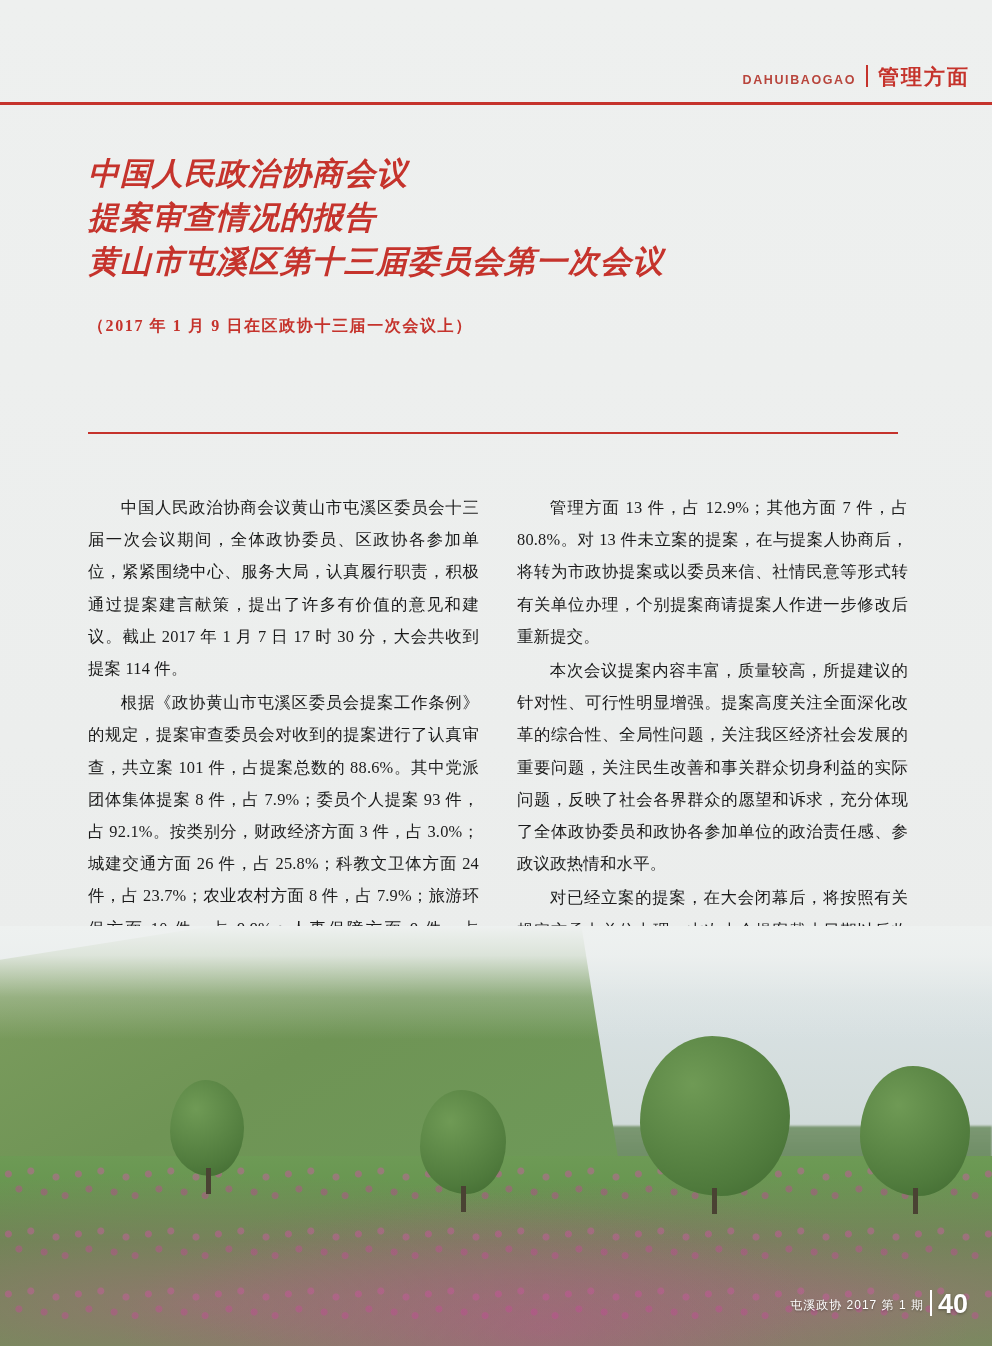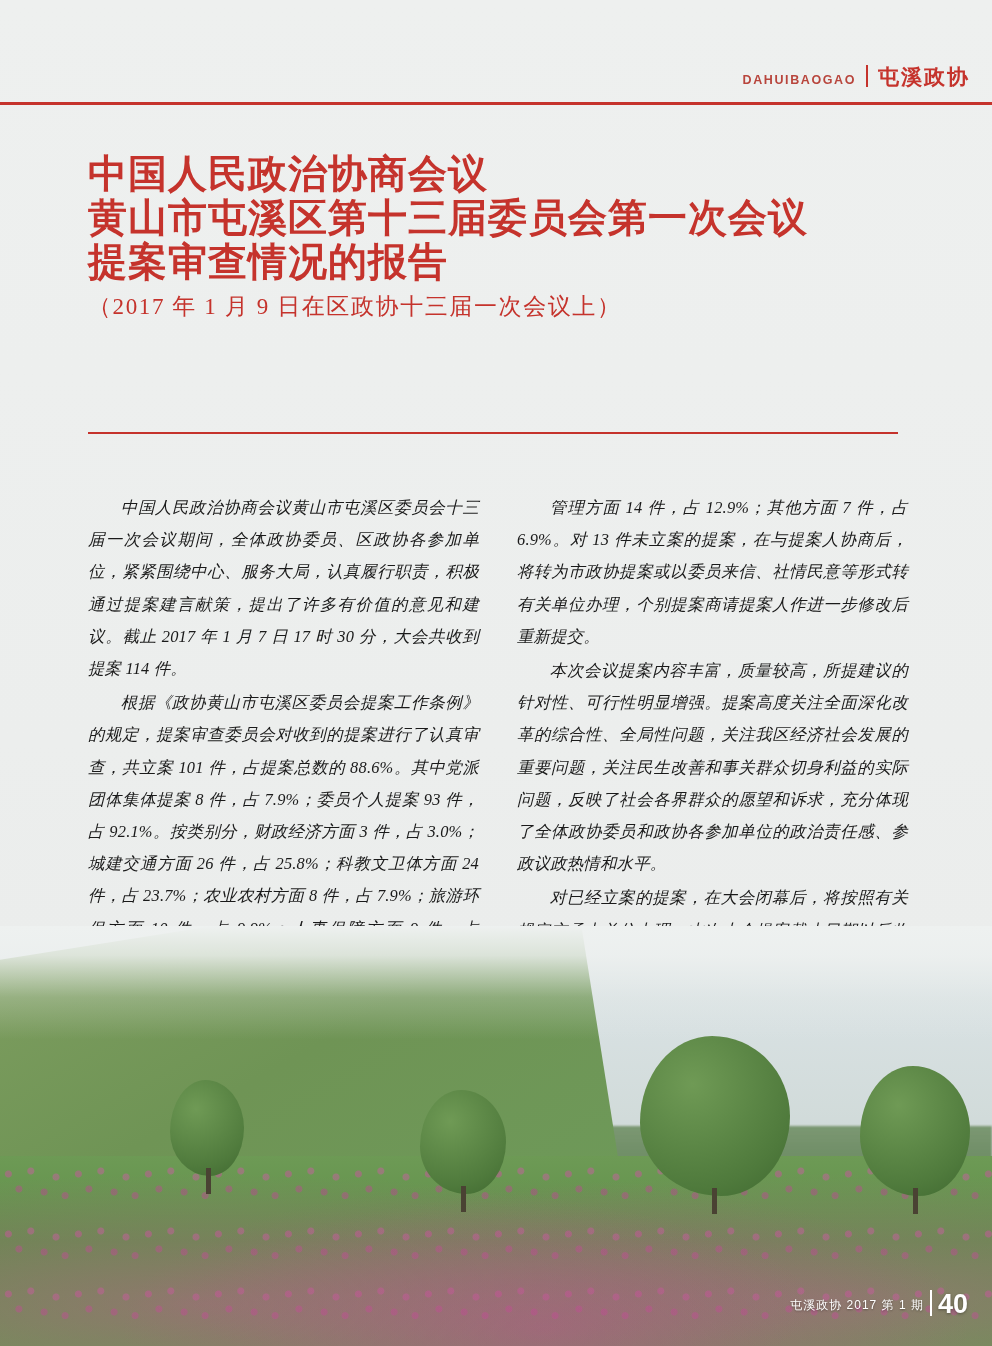--- a/index.html
+++ b/index.html
@@ -71,32 +71,34 @@
   
   .title-block {
     position: absolute;
     left: 88px;
     top: 152px;
     width: 830px;
   }
   .title-line {
     font-family: "Liberation Sans", sans-serif;
     font-weight: bold;
-    font-size: 39px;
+    font-size: 31px;
     line-height: 44px;
     color: #c5332c;
     letter-spacing: 1px;
     white-space: nowrap;
+    font-style: italic;
   }
   .subtitle {
-    margin-top: 7px;
+    margin-top: 32px;
     font-family: "Liberation Serif", serif;
-    font-size: 23px;
+    font-size: 16px;
     color: #c5332c;
     letter-spacing: 1.6px;
+    font-weight: bold;
   }
   .title-rule {
     position: absolute;
     left: 88px;
     top: 432px;
     width: 810px;
     height: 2px;
     background: #c5332c;
   }
 
@@ -114,21 +116,20 @@
   }
   .col p {
     margin: 0 0 0 0;
     font-family: "Liberation Serif", serif;
     font-size: 16.4px;
     line-height: 32.2px;
     color: #1a1a1a;
     text-align: justify;
     text-indent: 2em;
     letter-spacing: 0.2px;
-    font-style: italic;
   }
   .col p + p {
     margin-top: 2px;
   }
 
   
   .photo {
     position: absolute;
     left: 0;
     right: 0;
@@ -267,40 +268,40 @@
 </style>
 </head>
 <body>
 
 <div class="page">
 
   <div class="header">
     <div class="header-inner">
       <span class="header-pinyin">DAHUIBAOGAO</span>
       <span class="header-divider"></span>
-      <span class="header-cn">屯溪政协</span>
+      <span class="header-cn">管理方面</span>
     </div>
     <div class="header-rule"></div>
   </div>
 
   <div class="title-block">
     <div class="title-line">中国人民政治协商会议</div>
+    <div class="title-line">提案审查情况的报告</div>
     <div class="title-line">黄山市屯溪区第十三届委员会第一次会议</div>
-    <div class="title-line">提案审查情况的报告</div>
     <div class="subtitle">（2017 年 1 月 9 日在区政协十三届一次会议上）</div>
   </div>
   <div class="title-rule"></div>
 
   <div class="body-cols">
     <div class="col">
       <p>中国人民政治协商会议黄山市屯溪区委员会十三届一次会议期间，全体政协委员、区政协各参加单位，紧紧围绕中心、服务大局，认真履行职责，积极通过提案建言献策，提出了许多有价值的意见和建议。截止 2017 年 1 月 7 日 17 时 30 分，大会共收到提案 114 件。</p>
       <p>根据《政协黄山市屯溪区委员会提案工作条例》的规定，提案审查委员会对收到的提案进行了认真审查，共立案 101 件，占提案总数的 88.6%。其中党派团体集体提案 8 件，占 7.9%；委员个人提案 93 件，占 92.1%。按类别分，财政经济方面 3 件，占 3.0%；城建交通方面 26 件，占 25.8%；科教文卫体方面 24 件，占 23.7%；农业农村方面 8 件，占 7.9%；旅游环保方面 10 件，占 9.9%；人事保障方面 9 件，占 8.9%；法治建设方面 1 件，占 1%；社会事务</p>
     </div>
     <div class="col">
-      <p>管理方面 14 件，占 12.9%；其他方面 7 件，占 6.9%。对 13 件未立案的提案，在与提案人协商后，将转为市政协提案或以委员来信、社情民意等形式转有关单位办理，个别提案商请提案人作进一步修改后重新提交。</p>
+      <p>管理方面 13 件，占 12.9%；其他方面 7 件，占 80.8%。对 13 件未立案的提案，在与提案人协商后，将转为市政协提案或以委员来信、社情民意等形式转有关单位办理，个别提案商请提案人作进一步修改后重新提交。</p>
       <p>本次会议提案内容丰富，质量较高，所提建议的针对性、可行性明显增强。提案高度关注全面深化改革的综合性、全局性问题，关注我区经济社会发展的重要问题，关注民生改善和事关群众切身利益的实际问题，反映了社会各界群众的愿望和诉求，充分体现了全体政协委员和政协各参加单位的政治责任感、参政议政热情和水平。</p>
       <p>对已经立案的提案，在大会闭幕后，将按照有关规定交承办单位办理。本次大会提案截止日期以后收到的提案，作为平时提案，提案委员会将及时审查立案，交有关单位办理。</p>
     </div>
   </div>
 
   <div class="photo">
     <div class="sky"></div>
 
     <div class="far-city">
       <div class="bldg" style="left:0px;width:20px;height:92px;"></div>

